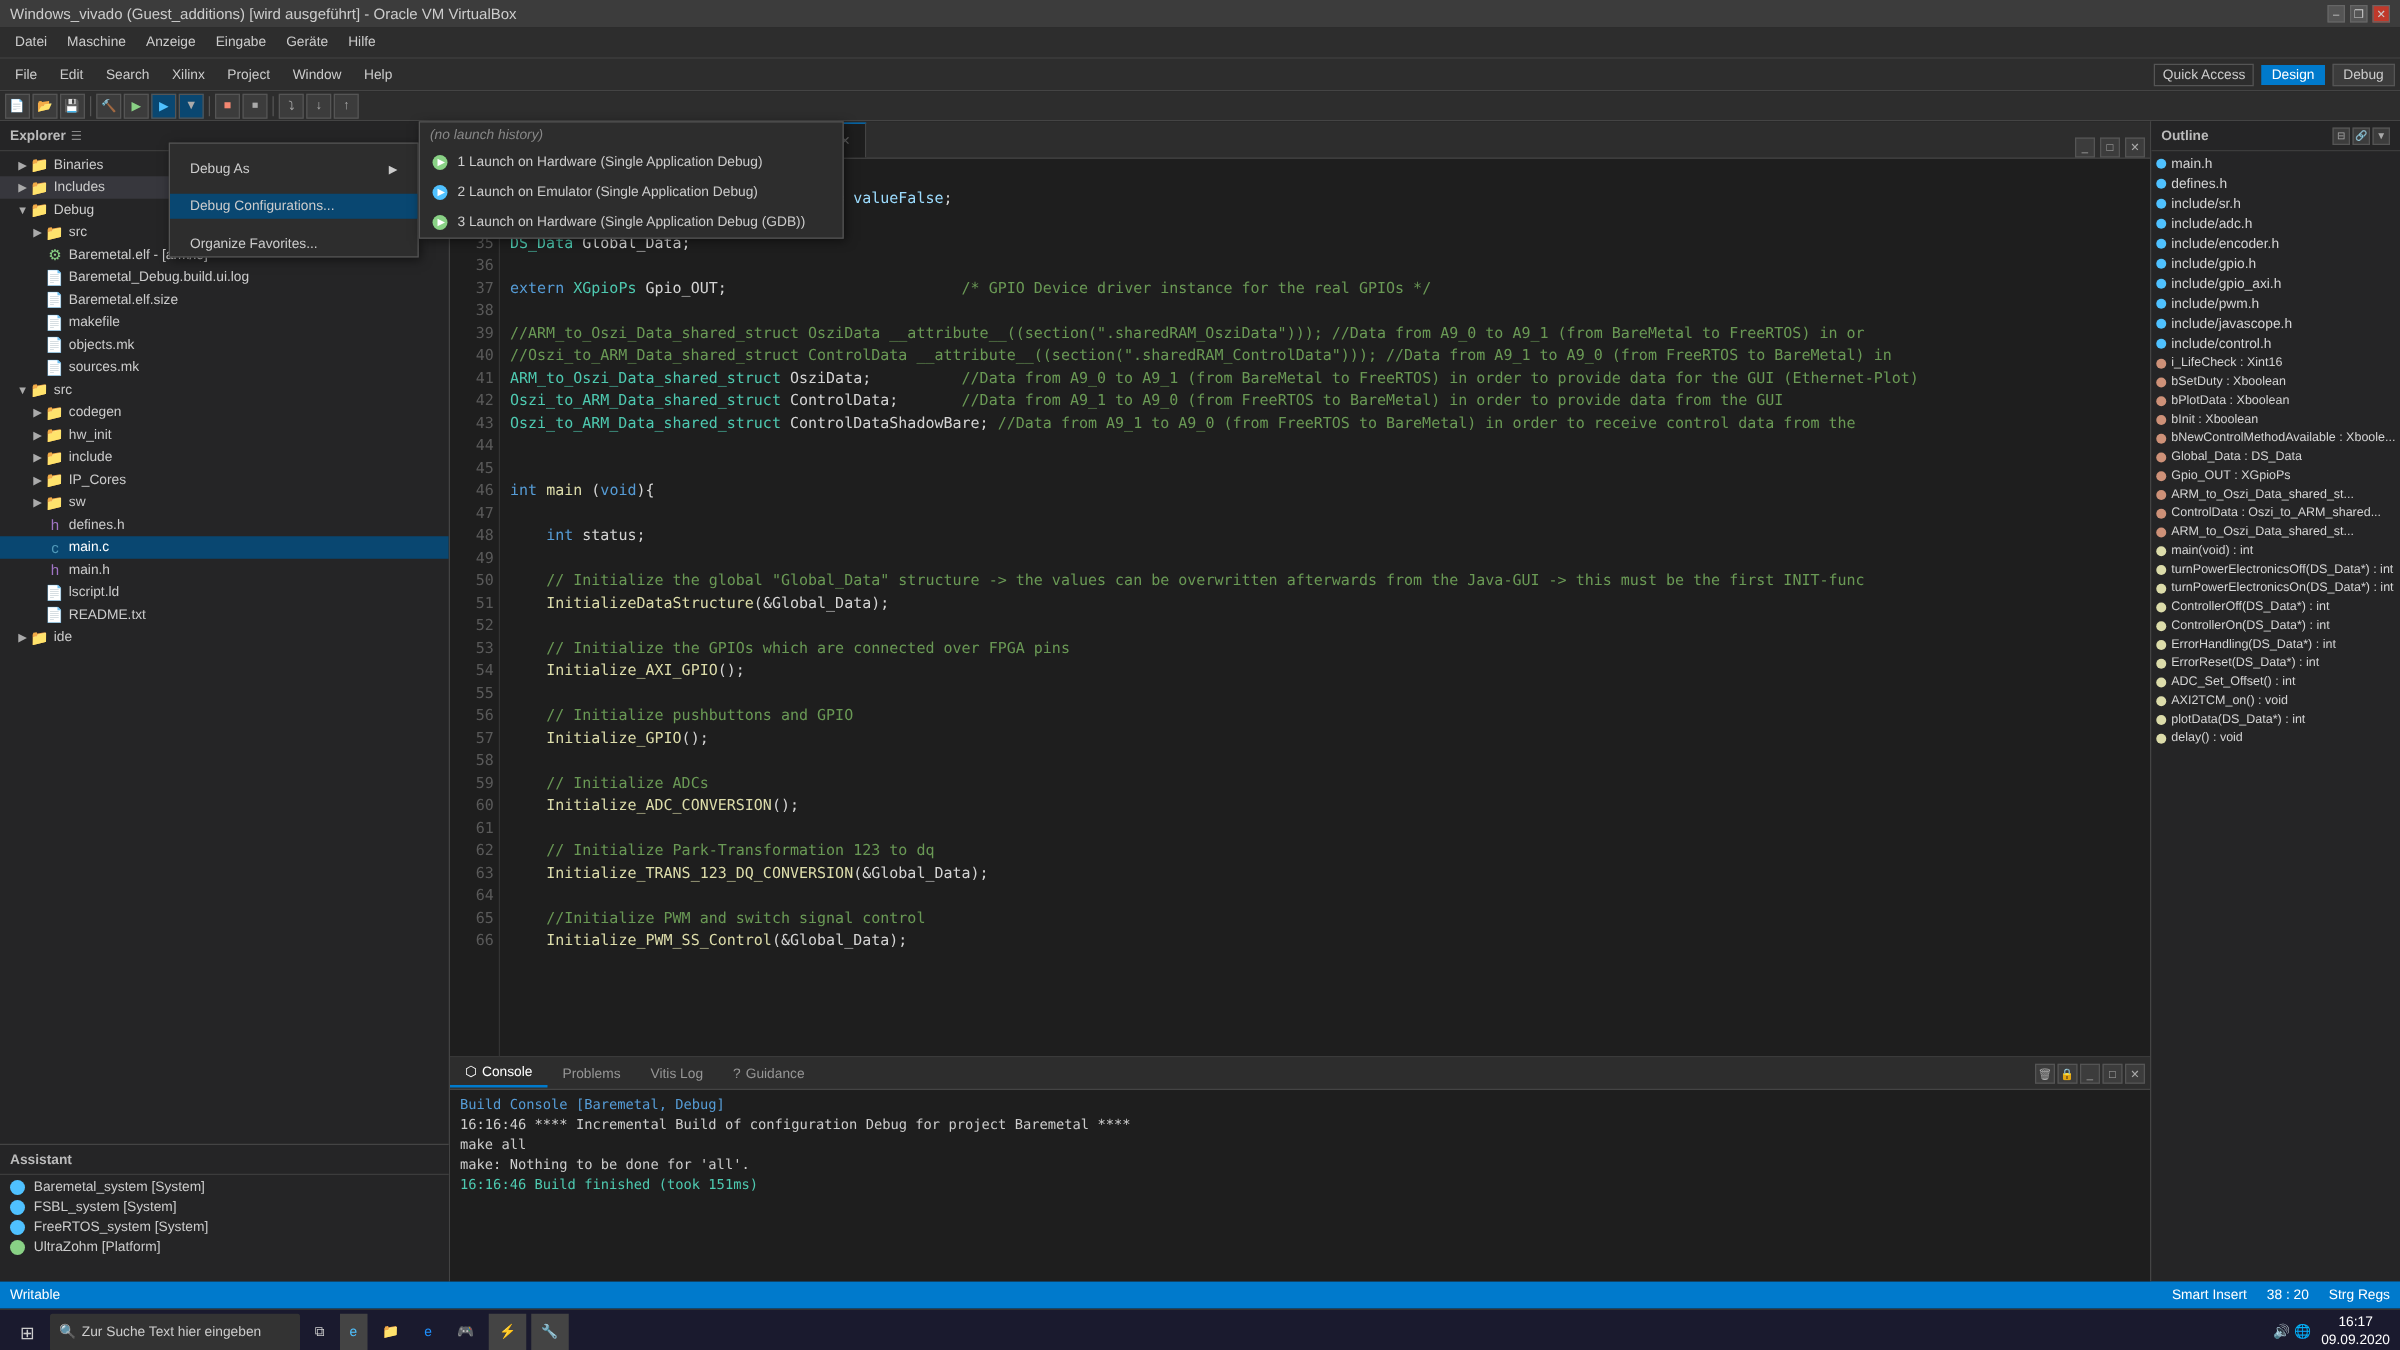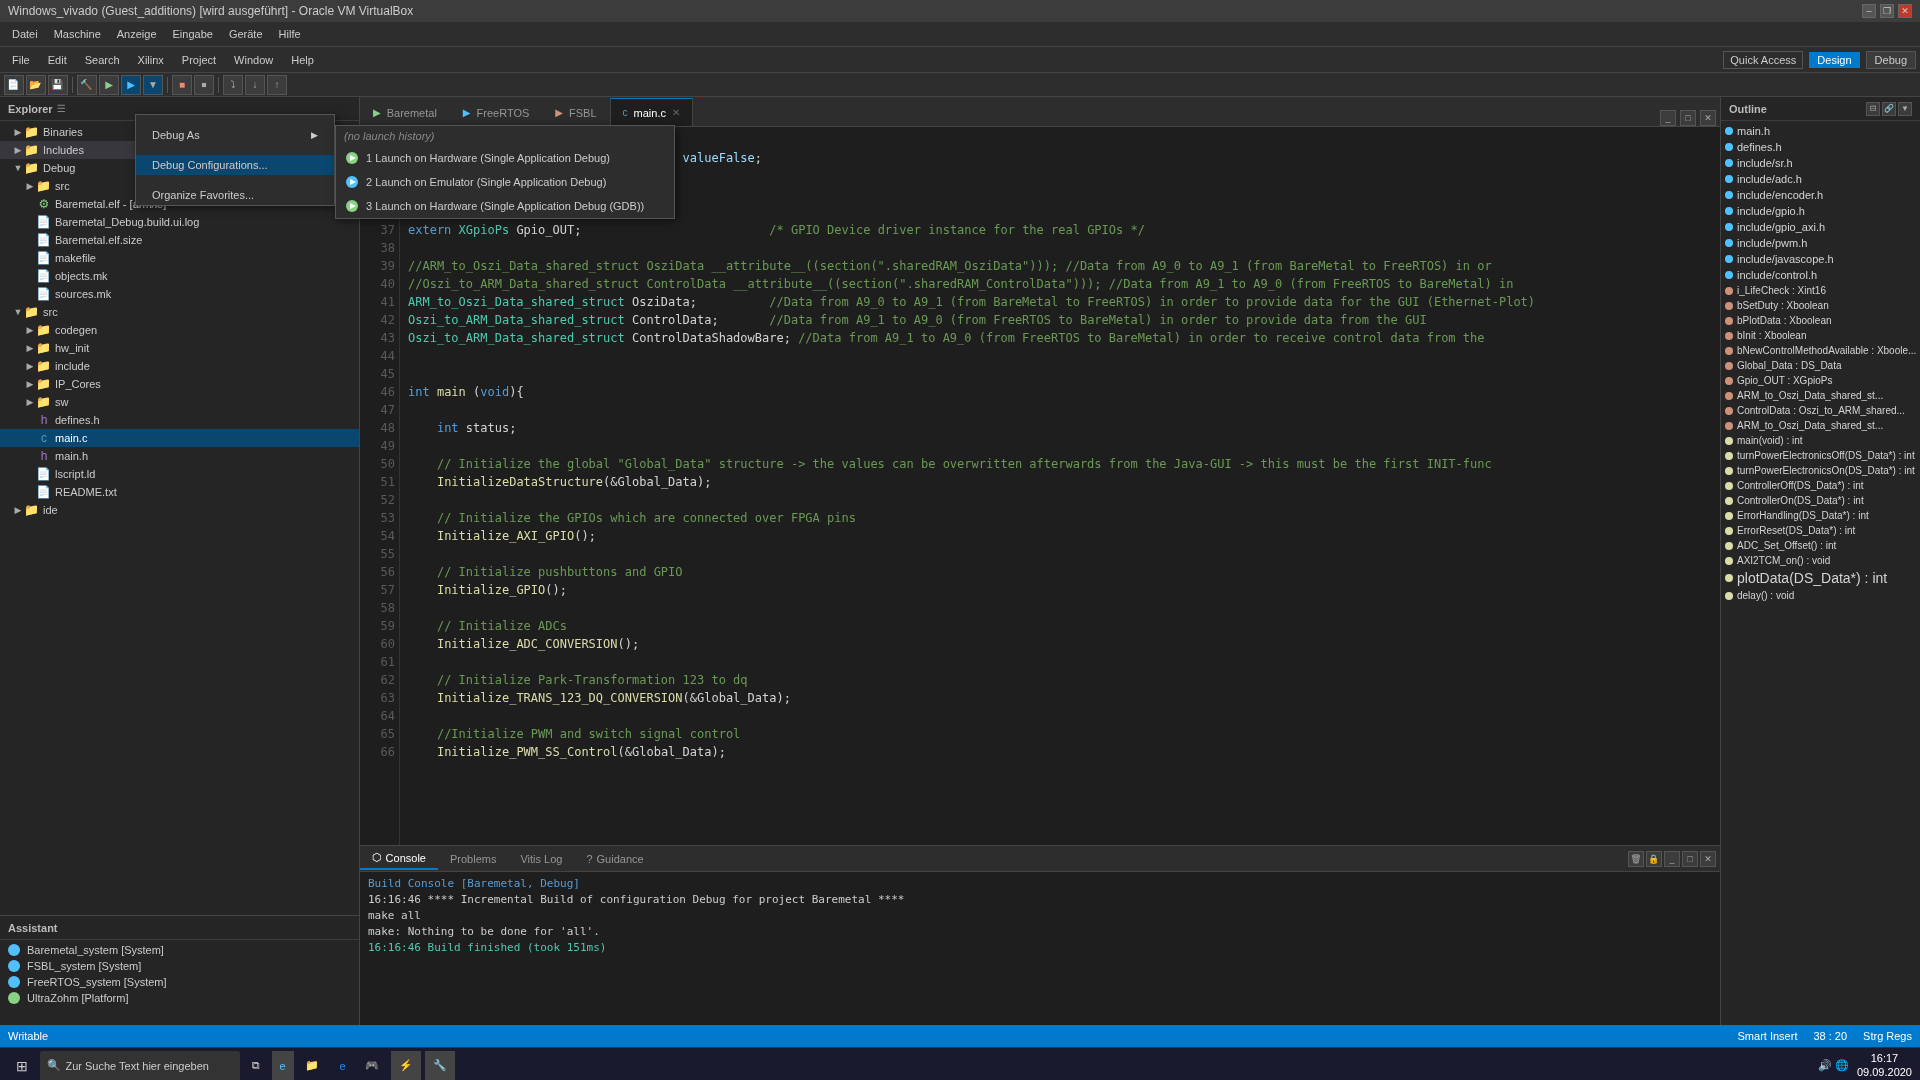--- a/index.html
+++ b/index.html
@@ -30,21 +30,21 @@
     #explorer-header { height: 24px; background: #252526; display: flex; align-items: center; padding: 0 8px; border-bottom: 1px solid #3c3c3c; font-size: 11px; color: #bbb; }
 
     
     #debug-menu { position: absolute; top: 114px; left: 135px; background: #2d2d2d; border: 1px solid #555; z-index: 1000; width: 200px; box-shadow: 2px 2px 8px rgba(0,0,0,0.5); }
     .debug-menu-item { padding: 4px 16px; color: #cccccc; font-size: 11px; display: flex; align-items: center; cursor: pointer; position: relative; margin-top: 10px; }
     .debug-menu-item:hover, .debug-menu-item.active { background: #094771; }
     .debug-menu-item.active { background: #094771; }
     .debug-menu-arrow { margin-left: auto; font-size: 9px; }
 
     
-    #run-submenu { position: absolute; top: 125px; left: 335px; background: #2d2d2d; border: 1px solid #555; z-index: 1001; width: 340px; box-shadow: 2px 2px 8px rgba(0,0,0,0.5); }
+    #run-submenu { position: absolute; top: 97px; left: 335px; background: #2d2d2d; border: 1px solid #555; z-index: 1001; width: 340px; box-shadow: 2px 2px 8px rgba(0,0,0,0.5); }
     .submenu-item { padding: 4px 8px; color: #cccccc; font-size: 11px; display: flex; align-items: center; cursor: pointer; gap: 6px; }
     .submenu-icon { width: 16px; height: 16px; display: flex; align-items: center; justify-content: center; }
     .no-launch { padding: 4px 8px; color: #888; font-size: 11px; font-style: italic; }
 
     
     #tree { flex: 1; overflow-y: auto; overflow-x: hidden; padding: 2px 0; }
     .tree-item { display: flex; align-items: center; padding: 1px 0; cursor: pointer; white-space: nowrap; }
     .tree-item.selected { background: #37373d; }
     .tree-indent { display: inline-block; }
     .tree-arrow { width: 12px; font-size: 9px; color: #aaa; display: inline-flex; align-items: center; justify-content: center; }
@@ -607,21 +607,21 @@
       <div class="outline-item">
         <span class="outline-dot" style="background:#dcdcaa;width:8px;height:8px;border-radius:50%;margin-right:4px;flex-shrink:0;"></span>
         <span style="font-size:10px;">ADC_Set_Offset() : int</span>
       </div>
       <div class="outline-item">
         <span class="outline-dot" style="background:#dcdcaa;width:8px;height:8px;border-radius:50%;margin-right:4px;flex-shrink:0;"></span>
         <span style="font-size:10px;">AXI2TCM_on() : void</span>
       </div>
       <div class="outline-item">
         <span class="outline-dot" style="background:#dcdcaa;width:8px;height:8px;border-radius:50%;margin-right:4px;flex-shrink:0;"></span>
-        <span style="font-size:14px;">plotData(DS_Data*) : int</span>
+        <span style="font-size:10px;">plotData(DS_Data*) : int</span>
       </div>
       <div class="outline-item">
         <span class="outline-dot" style="background:#dcdcaa;width:8px;height:8px;border-radius:50%;margin-right:4px;flex-shrink:0;"></span>
         <span style="font-size:10px;">delay() : void</span>
       </div>
     </div>
   </div>
 </div>
 
 <div id="status-bar">

